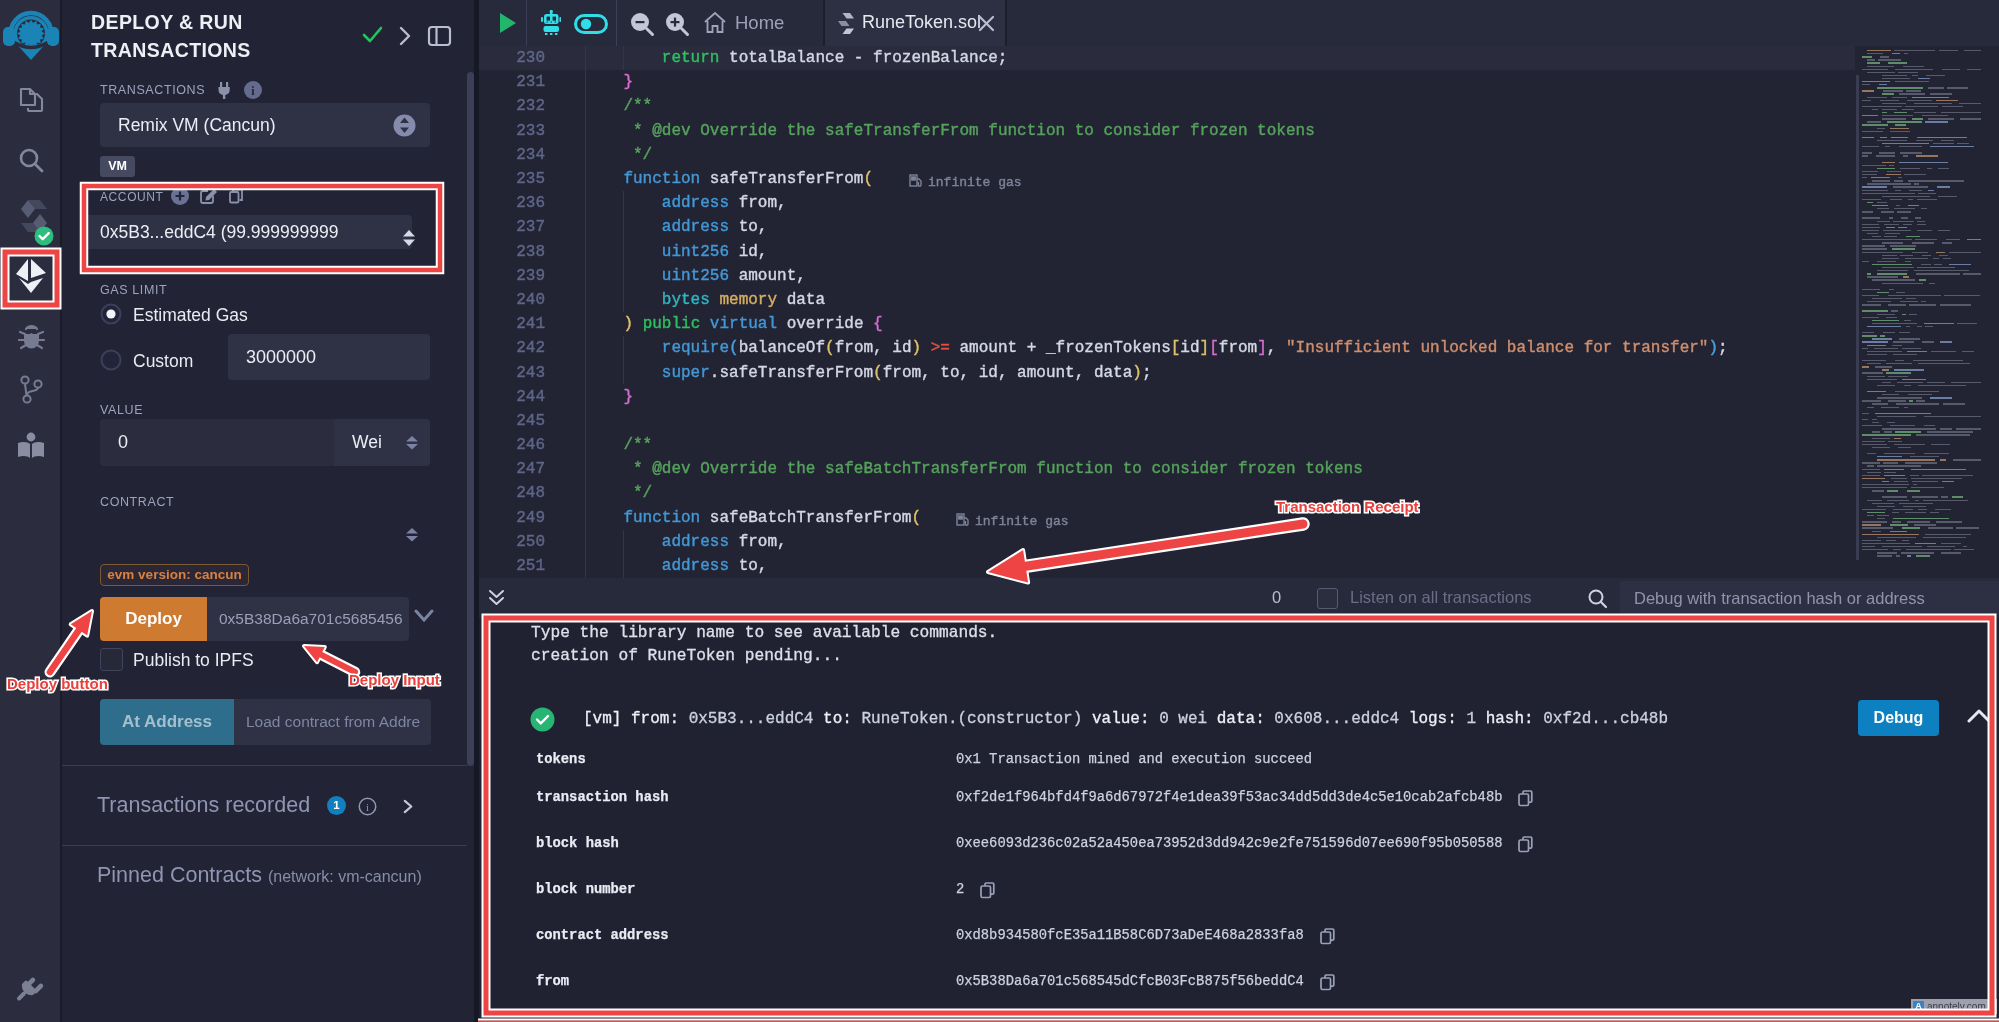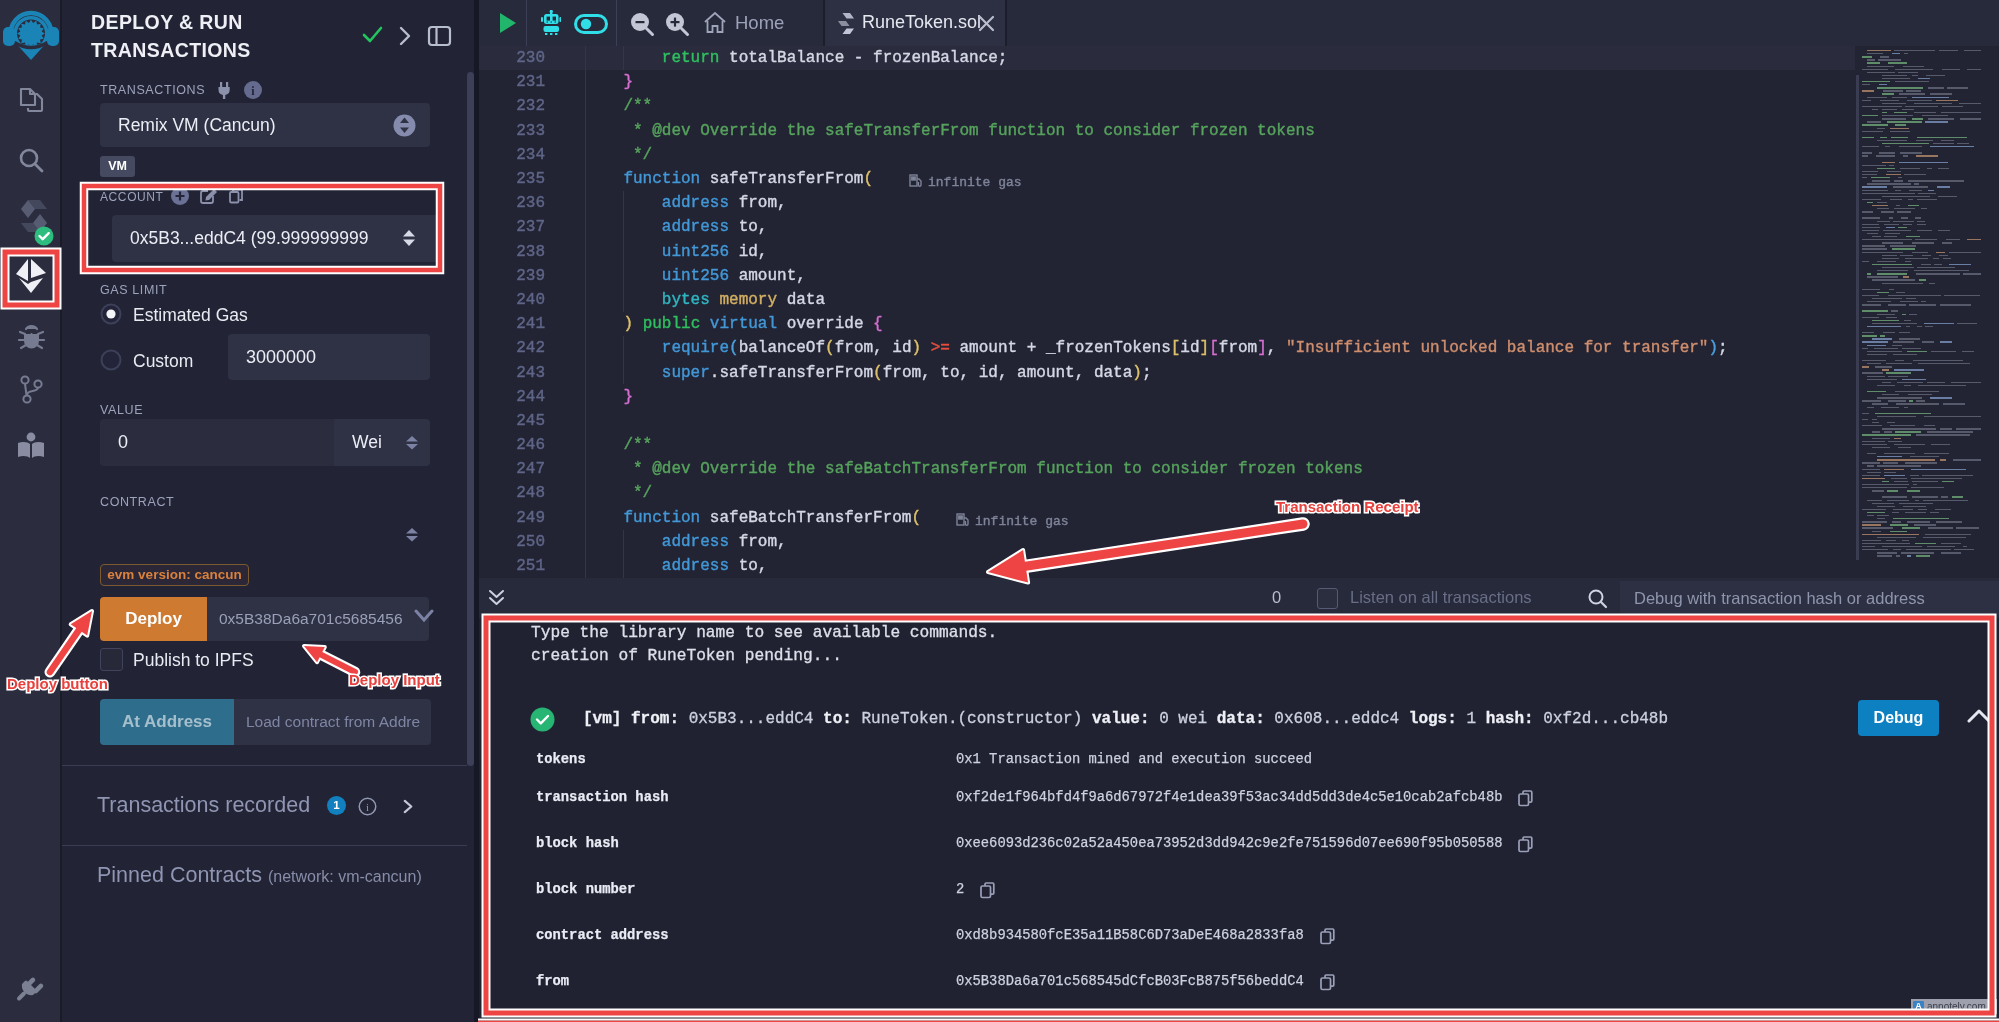--- a/index.html
+++ b/index.html
@@ -24,21 +24,21 @@
 .cy{color:#2fb5c0}
 .gd{color:#d3af63}
 .s{color:#cf8e6d}
 .op{color:#e5503c}
 .b1{color:#ddc06a}
 .b2{color:#d66fd1}
 .b3{color:#4aa0dc}
 .dec{color:#7e8398;font-size:13px}
 .term{font-family:"Liberation Mono",monospace;font-size:16px;color:#ccd1e0;white-space:pre;-webkit-text-stroke:0.3px}
 .term2{font-family:"Liberation Mono",monospace;font-size:16.2px;color:#dde0ea;white-space:pre;-webkit-text-stroke:0.3px}
-.term b{color:#eef0f6;font-weight:700}
+.term b{color:#eef0f6;font-weight:400}
 .tbl{font-family:"Liberation Mono",monospace;font-size:13.8px;white-space:pre;-webkit-text-stroke:0.25px}
 .tlab{color:#e9ecf4;font-weight:700}
 .tval{color:#ccd1e0}
 svg{display:block}
 .annlbl{font-weight:700;font-size:15px;fill:#e8403c;stroke:#ffffff;stroke-width:3.2px;paint-order:stroke;font-family:"Liberation Sans",sans-serif}
 </style></head>
 <body>
 <div id="iconbar" class="abs">
     <svg class="abs" style="left:1px;top:0px" width="60" height="61" viewBox="0 0 60 61">
 <polygon points="16,44.5 44,44.5 30,60" fill="#1b84b6"></polygon>
@@ -147,21 +147,21 @@
     <svg class="abs" style="left:108px;top:186px" width="140" height="20" viewBox="0 0 140 20">
 <circle cx="10" cy="10" r="9" fill="#6a7195"></circle>
       <path d="M10,5.5 v9 M5.5,10 h9" stroke="#23243a" stroke-width="2.2"></path>
 <g stroke="#8b90ab" fill="none" stroke-width="1.8">
 <path d="M38,5 h-5 a2,2 0 0 0 -2,2 v8 a2,2 0 0 0 2,2 h8 a2,2 0 0 0 2,-2 v-5"></path>
 <path d="M36,11 l8,-8 l3,3 l-8,8 l-3.5,.5 Z" fill="#8b90ab" stroke="none"></path>
 <rect x="60" y="6" width="8.5" height="10.5" rx="1.3"></rect>
 <path d="M63,6 V3.5 h9 v10.5 h-2.5"></path>
 </g>
     </svg>
-    <div class="abs sel" style="left:50px;top:215px;width:330px;height:47px;overflow:hidden">
+    <div class="abs sel" style="left:20px;top:215px;width:330px;height:34px;overflow:hidden">
       <span class="seltxt">0x5B3...eddC4 (99.999999999​</span>
     </div>
     <svg class="abs" style="left:340px;top:229.5px" width="14" height="16" viewBox="0 0 14 16">
       <polygon points="7,0 13,6.5 1,6.5" fill="#d6d9e6"></polygon>
       <polygon points="1,9.5 13,9.5 7,16.0" fill="#d6d9e6"></polygon>
     </svg>
     <div class="abs lbl" style="left:38px;top:283px">GAS LIMIT</div>
     <svg class="abs" style="left:38px;top:303px" width="24" height="24">
       <circle cx="11" cy="11" r="9.5" fill="#23243a" stroke="#3c4059" stroke-width="2"></circle>
       <circle cx="11" cy="11" r="4.6" fill="#f4f5f9"></circle>
@@ -185,21 +185,21 @@
       <polygon points="7,0 13,5.5 1,5.5" fill="#7c82a3"></polygon>
       <polygon points="1,8.0 13,8.0 7,13.5" fill="#7c82a3"></polygon>
     </svg>
     <div class="abs lbl" style="left:38px;top:495px">CONTRACT</div>
     <svg class="abs" style="left:343px;top:528.2px" width="14" height="14" viewBox="0 0 14 14">
       <polygon points="7,0 13,5.5 1,5.5" fill="#7c82a3"></polygon>
       <polygon points="1,8.0 13,8.0 7,13.5" fill="#7c82a3"></polygon>
     </svg>
     <div class="abs" style="left:38px;top:564px;width:149px;height:22px;border:1px solid #7c5a31;border-radius:4px;background:#2b2737;color:#d9813d;font-size:13.5px;font-weight:700;text-align:center;line-height:20px">evm version: cancun</div>
     <div class="abs" style="left:38px;top:597px;width:107px;height:44px;background:#ce7b31;border-radius:4px 0 0 4px;color:#fff;font-weight:700;font-size:17px;text-align:center;line-height:44px">Deploy</div>
-    <div class="abs" style="left:145px;top:597px;width:222px;height:44px;background:#2f3145;border-radius:0 4px 4px 0;overflow:hidden">
+    <div class="abs" style="left:145px;top:597px;width:202px;height:44px;background:#2f3145;border-radius:0 4px 4px 0;overflow:hidden">
       <span class="seltxt" style="left:12px;font-size:15.5px;color:#9aa0b8">0x5B38Da6a701c5685456</span>
     </div>
     <svg class="abs" style="left:352px;top:609px" width="20" height="14" viewBox="0 0 20 14">
       <path d="M2,2 l8,9 l8,-9" stroke="#7c82a3" stroke-width="3" fill="none" stroke-linecap="round"></path>
     </svg>
     <div class="abs" style="left:38px;top:648px;width:23px;height:23px;background:#272939;border:1.6px solid #3f435c;border-radius:3px"></div>
     <div class="abs white" style="left:71px;top:650px;font-size:17.5px">Publish to IPFS</div>
     <div class="abs" style="left:38px;top:699px;width:134px;height:46px;background:#2e6e8c;border-radius:4px 0 0 4px;color:#a5bfcd;font-weight:700;font-size:17px;text-align:center;line-height:46px">At Address</div>
     <div class="abs" style="left:172px;top:699px;width:197px;height:46px;background:#2f3145;border-radius:0 4px 4px 0;overflow:hidden">
       <span class="seltxt" style="left:12px;font-size:15.5px;color:#7f86a3">Load contract from Addre</span>

